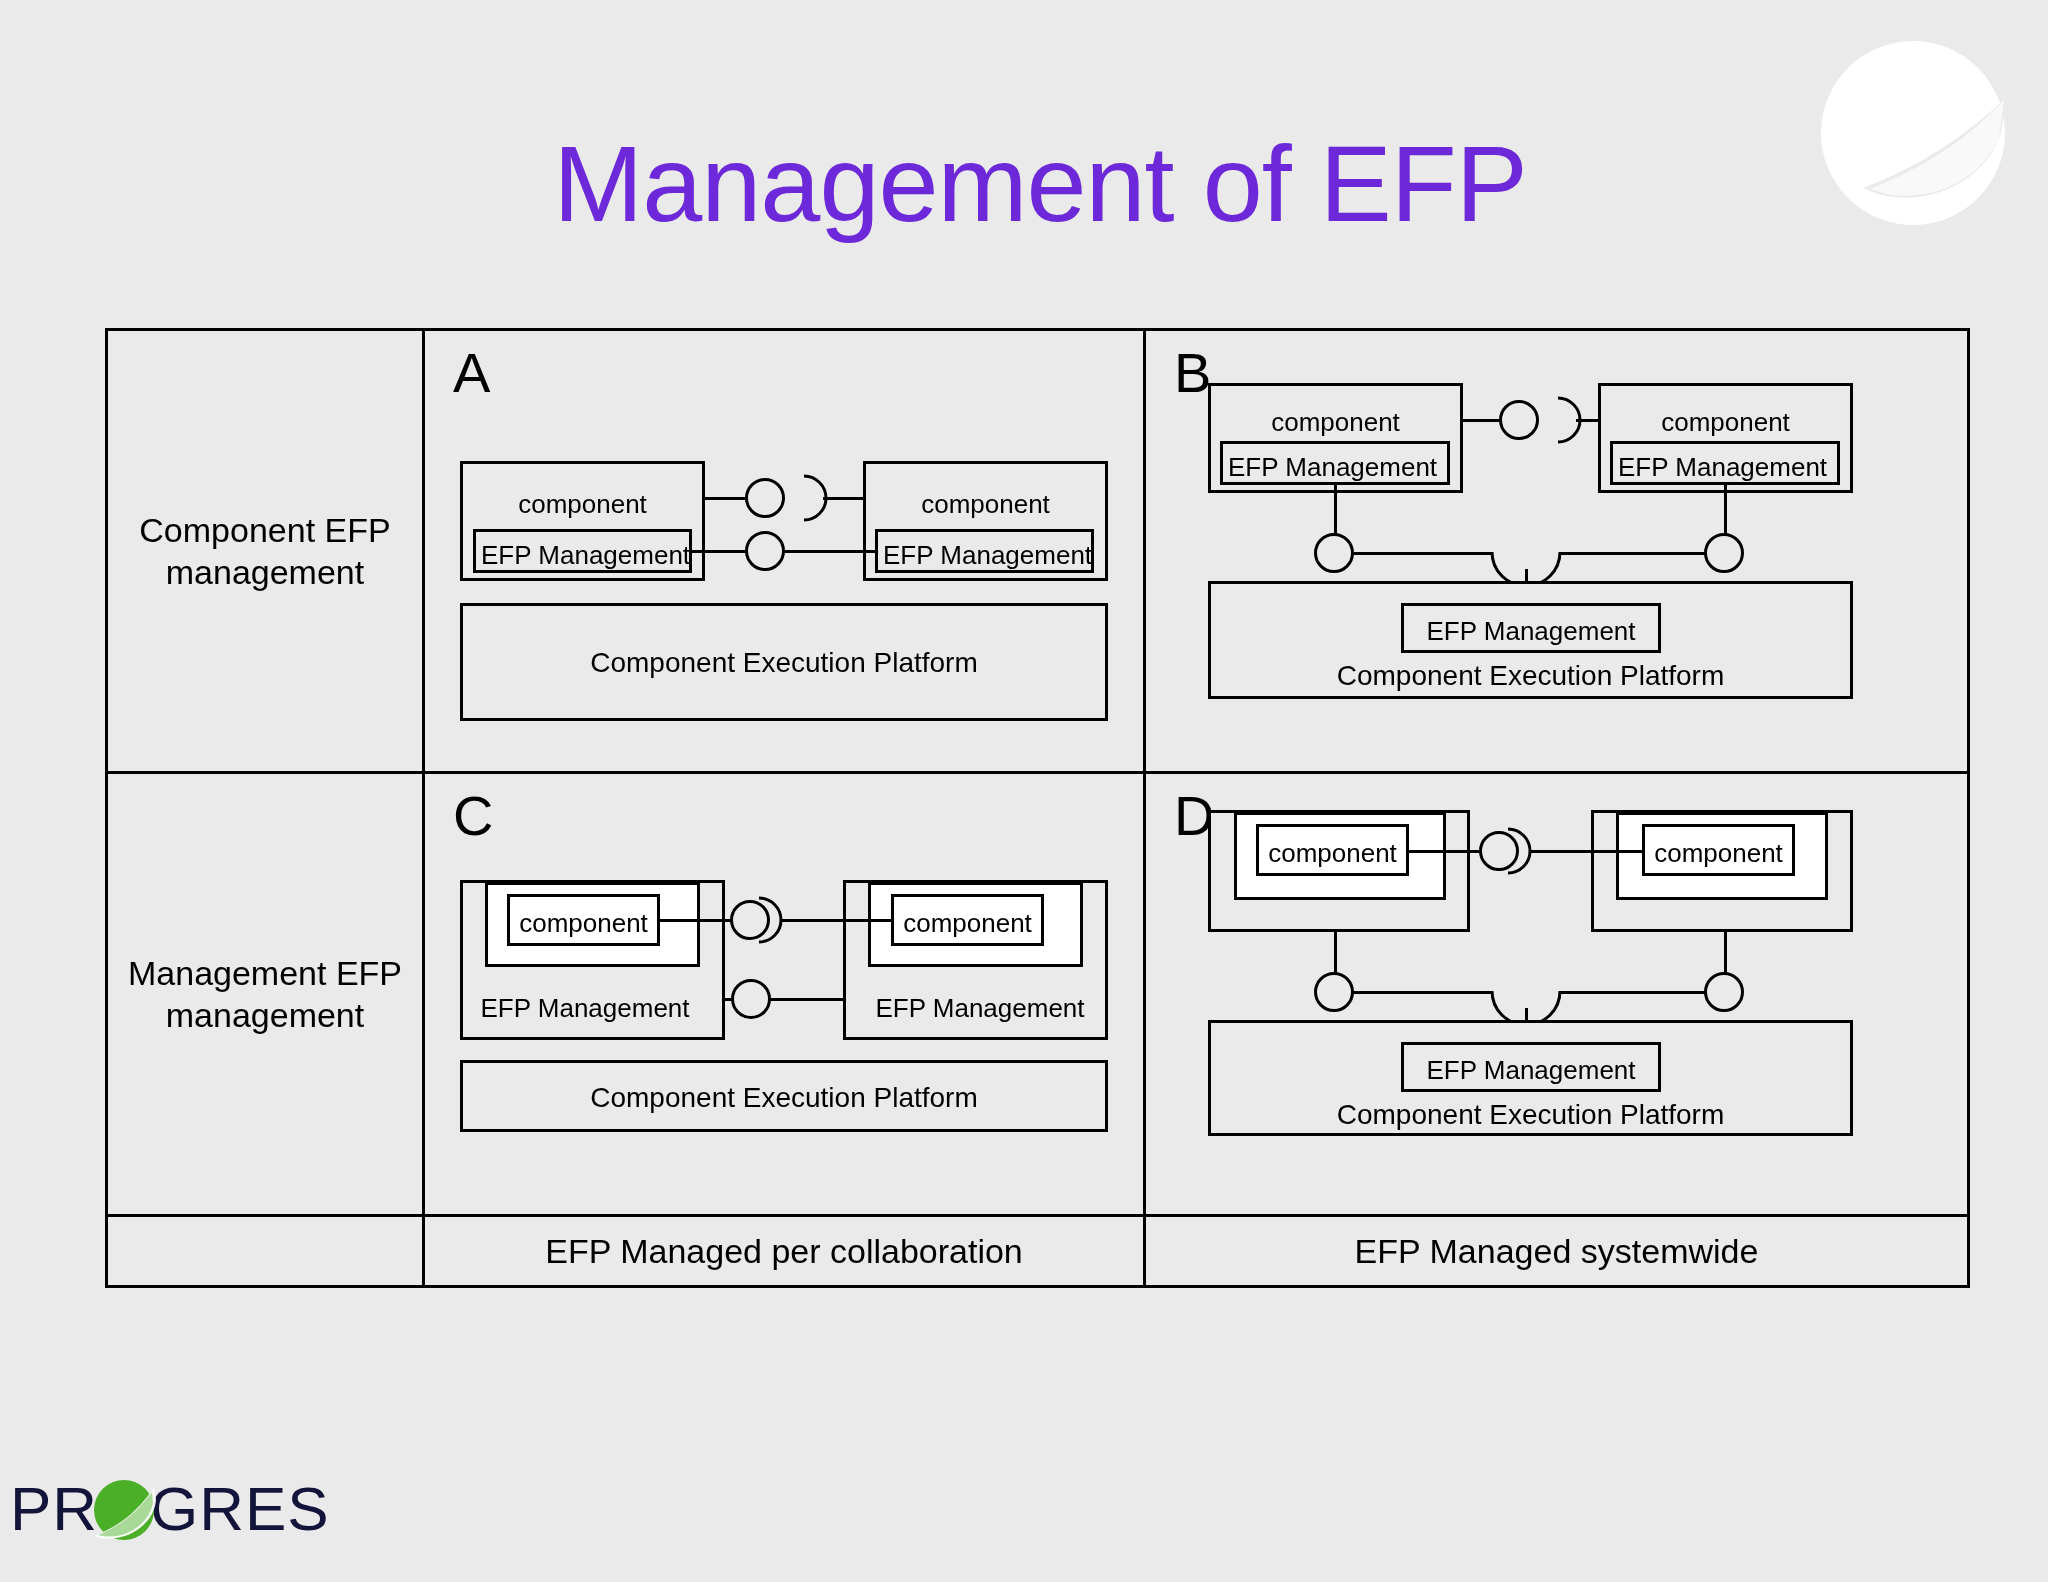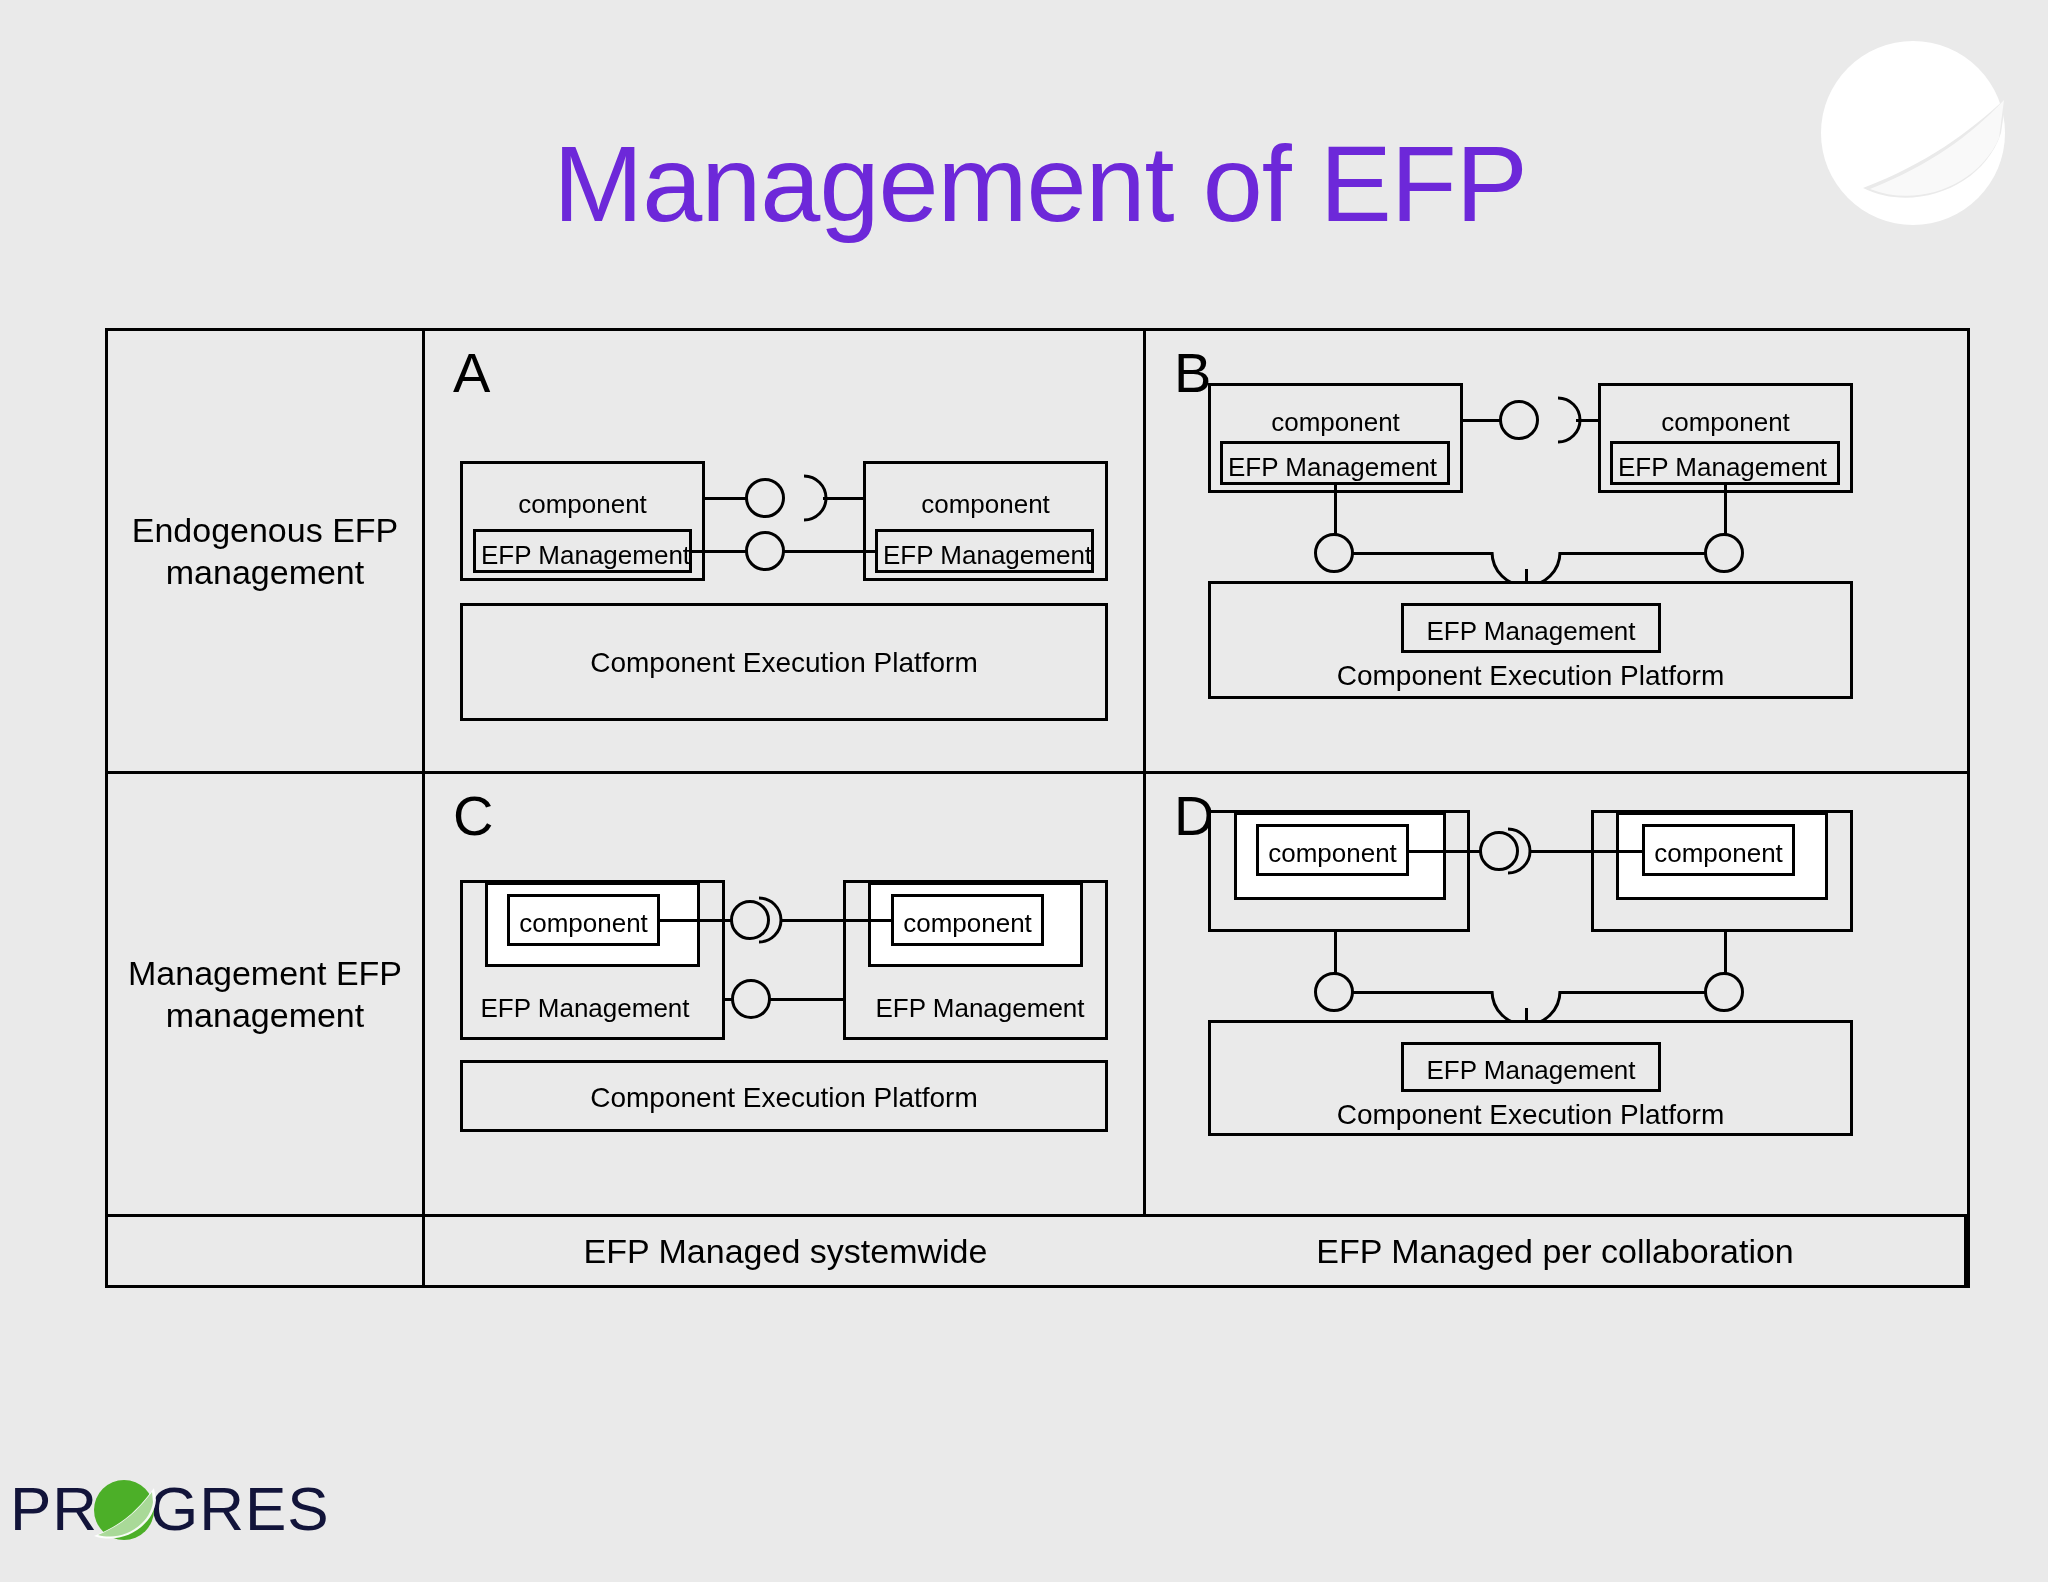--- a/index.html
+++ b/index.html
@@ -157,21 +157,21 @@
       <path d="M186 62 C152 98 112 127 52 151 C100 170 160 148 181 100 Z" fill="#ffffff" opacity="0.72"></path>
     </svg>
   </div>
 
   <div id="slide-title">Management of EFP</div>
 
   <div id="matrix">
 
     <div class="cell bd-r bd-b row-label">
       <div>
-        <div>Endogenous EFP</div>
+        <div>Component EFP</div>
         <div>management</div>
       </div>
     </div>
 
     <div class="cell bd-r bd-b">
       <div class="quad-letter">A</div>
       <div class="dgm">
 
         <div class="box" style="left:35px; top:130px; width:245px; height:120px;"></div>
         <div class="lbl" style="left:35px; top:160px; width:245px; text-align:center;">component</div>
@@ -323,22 +323,22 @@
         <div class="vline" style="left:379px; top:234px; height:58px;"></div>
 
         <div class="box" style="left:62px; top:246px; width:645px; height:116px;"></div>
         <div class="box" style="left:255px; top:268px; width:260px; height:50px;"></div>
         <div class="lbl" style="left:255px; top:283px; width:260px; text-align:center;">EFP Management</div>
         <div class="lbl" style="left:62px; top:327px; width:645px; text-align:center; font-size:28px;">Component Execution Platform</div>
       </div>
     </div>
 
     <div class="cell bd-r"></div>
+    <div class="cell bd-r col-footer">EFP Managed per collaboration</div>
     <div class="cell col-footer">EFP Managed systemwide</div>
-    <div class="cell bd-r col-footer">EFP Managed per collaboration</div>
 
   </div>
 
   <div id="progress-logo">
     <svg width="320" height="80" viewBox="0 0 320 80">
       <g fill="#12143a" font-family="Liberation Sans, sans-serif" font-size="62" font-weight="400" letter-spacing="1">
         <text x="0" y="60">PR</text>
         <text x="140" y="60">GRESS</text>
       </g>
       <g>

